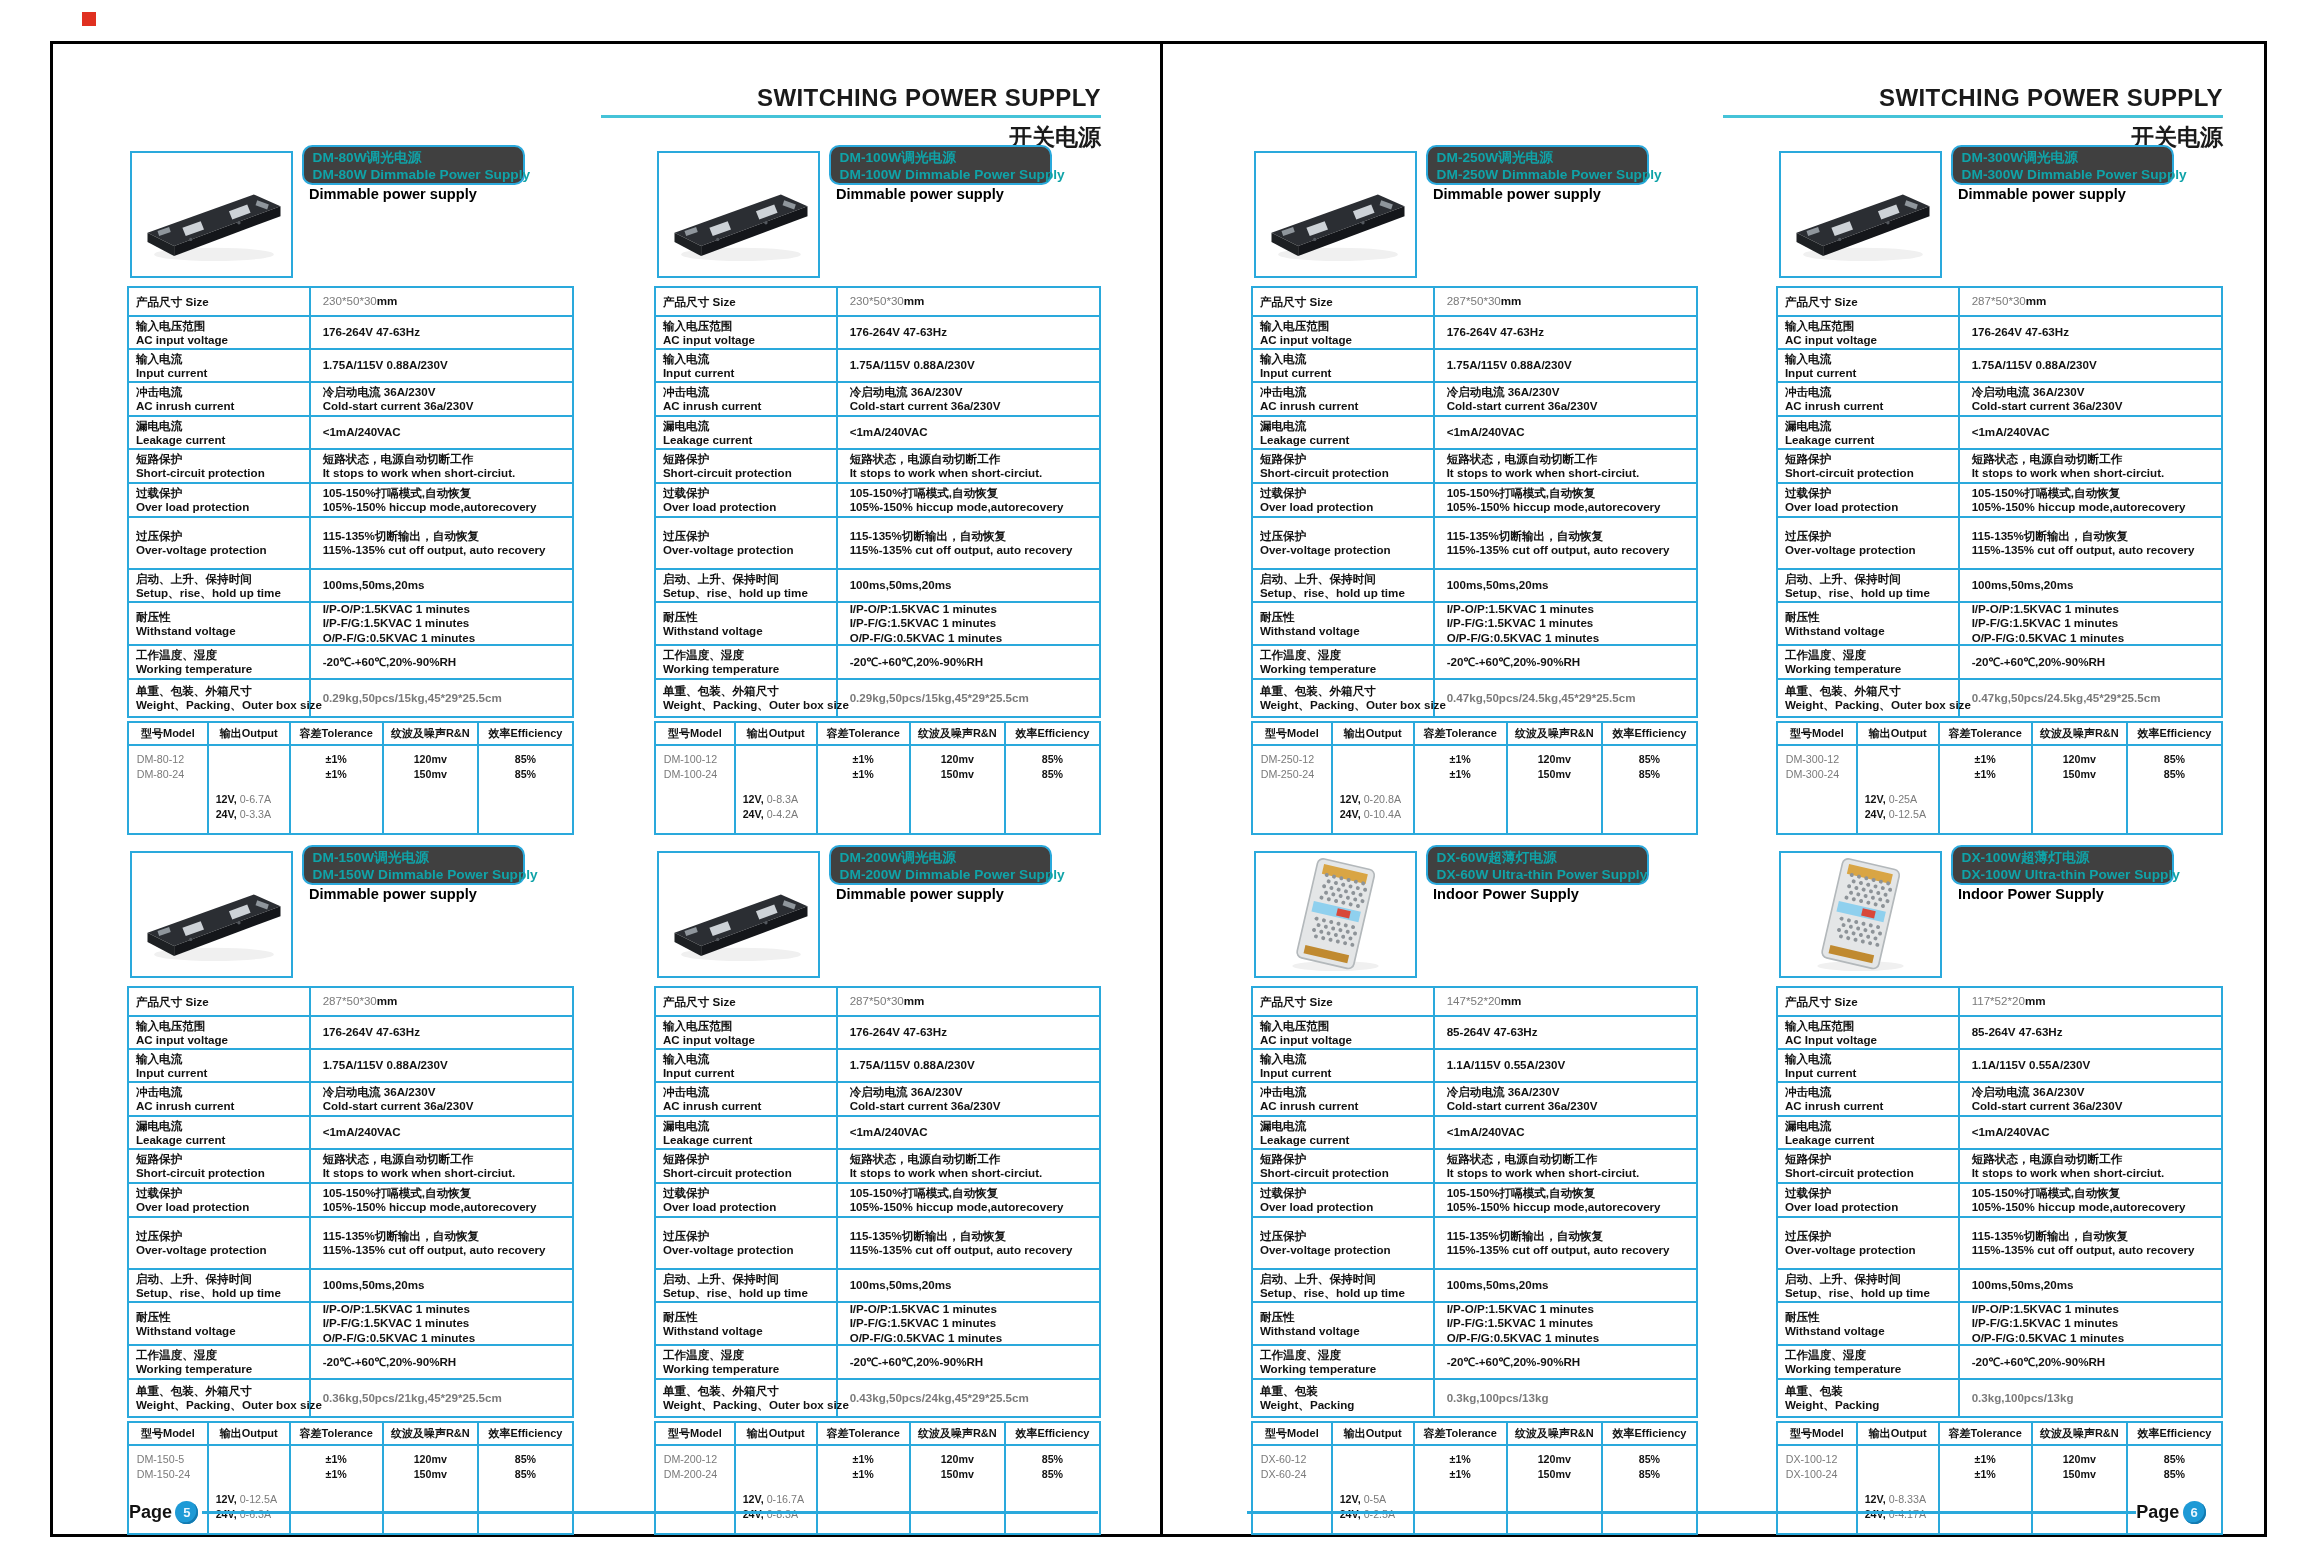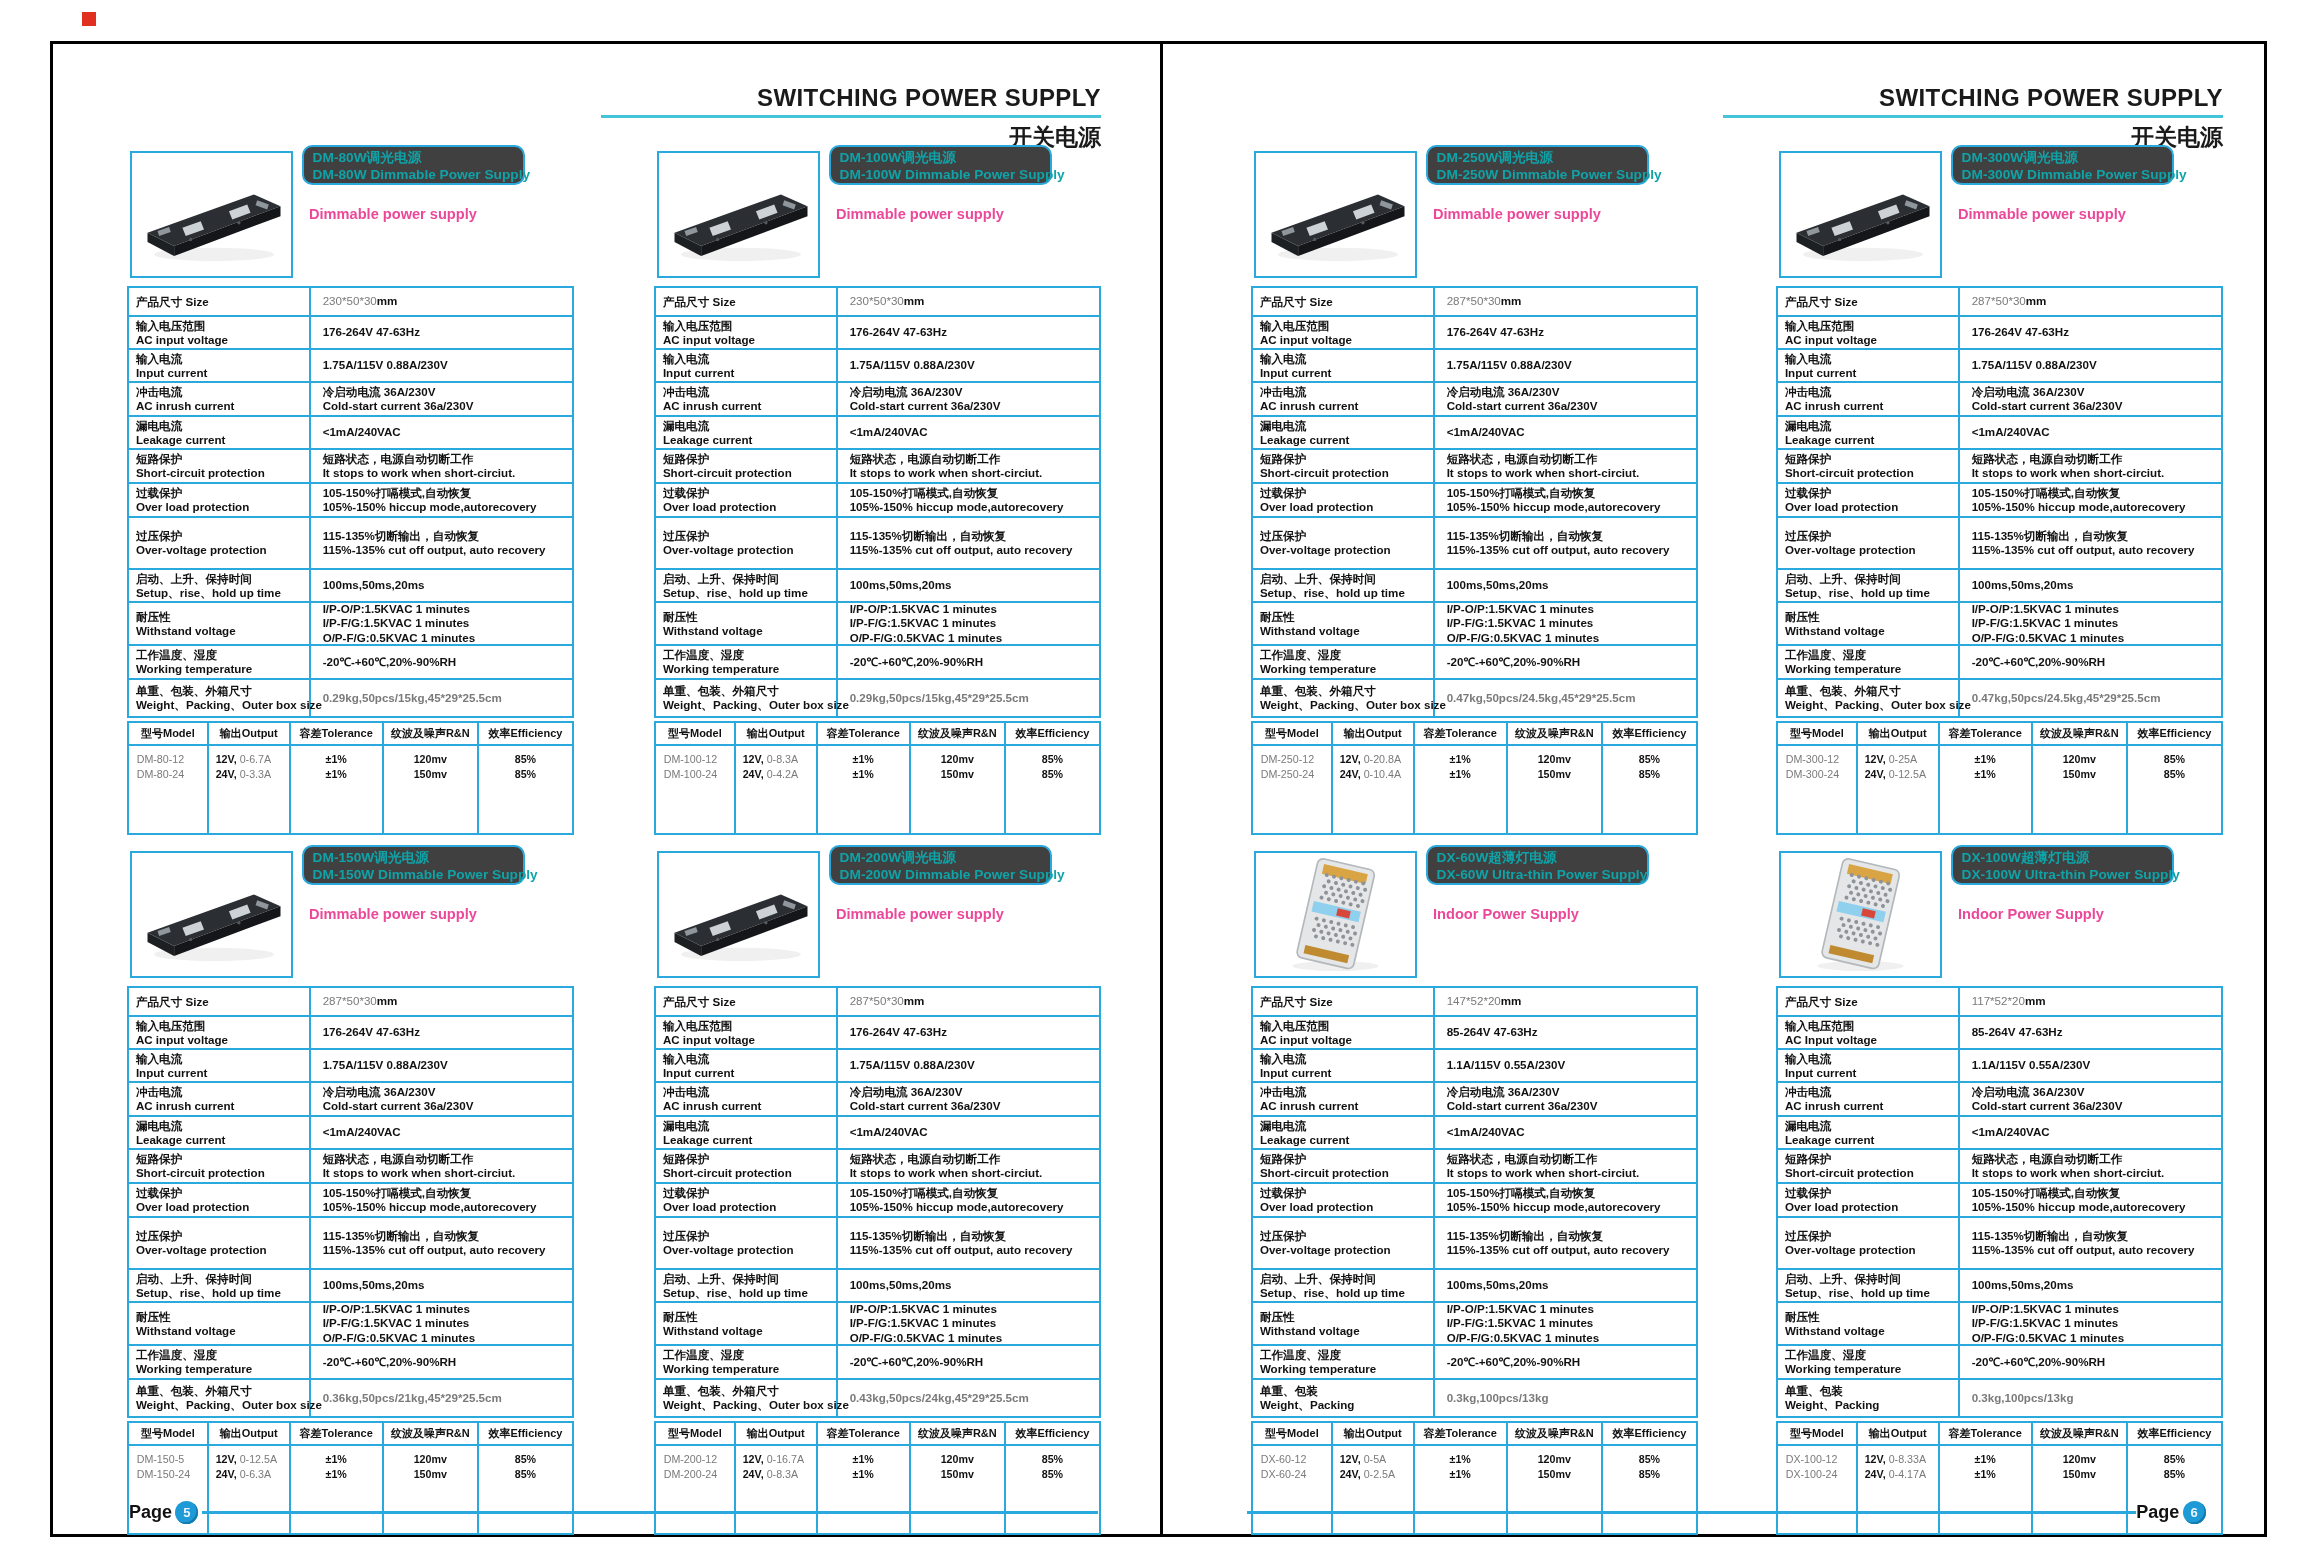--- a/index.html
+++ b/index.html
@@ -25,21 +25,21 @@
   .f-badge { width:23px; height:23px; border-radius:50%; background:#1e9ad6; color:#eaf6ff; font-size:13px; font-weight:bold; display:flex; align-items:center; justify-content:center; margin:0 3.4px; box-shadow:inset -1.7px -1.7px 0 #137ab0; }
   .f-line { flex:1; height:2.6px; background:#2aa9dc; }
 
   
   .panel { position:absolute; width:447px; }
   .p-top { position:relative; height:144px; }
   .product-box { position:absolute; left:3.4px; top:8.6px; width:163px; height:127px; border:2.6px solid #2aa9dc; background:#fff; }
   .product-box svg { width:100%; height:100%; display:block; }
   .title-box { position:absolute; left:175px; top:3.4px; width:223px; height:40px; border:2.6px solid #2aa9dc; border-radius:10.3px; padding:2.6px 8.6px; background:#404040; }
   .t-cn, .t-en { color:#0fa3a8; font-weight:bold; font-size:13.7px; line-height:1.22; white-space:nowrap; }
-  .subtitle { position:absolute; left:182px; top:64px; font-weight:bold; font-size:14.6px; color:#ec4899; }
+  .subtitle { position:absolute; left:182px; top:44px; font-weight:bold; font-size:14.6px; color:#000000; }
 
   .spec-table { border:2.6px solid #2aa9dc; background:#fff; }
   .spec-row { display:flex; border-bottom:2.6px solid #2aa9dc; }
   .spec-row:last-child { border-bottom:none; }
   .s-label { width:41%; border-right:2.6px solid #2aa9dc; padding:1.7px 3.4px 1.7px 6.9px; display:flex; flex-direction:column; justify-content:center; }
   .s-value { flex:1; padding:1.7px 3.4px 1.7px 12px; display:flex; flex-direction:column; justify-content:center; }
   .s-label div { font-weight:bold; font-size:11.6px; line-height:1.2; white-space:nowrap; }
   .s-value div { font-weight:bold; font-size:11.6px; line-height:1.22; white-space:nowrap; }
   .spec-row:nth-child(1){height:29px} .spec-row:nth-child(2){height:33px}
   .spec-row:nth-child(3){height:33px} .spec-row:nth-child(4){height:34px}
@@ -50,21 +50,21 @@
   .muted { color:#7a7a7a; font-weight:normal; }
 
   .model-table { margin-top:3.4px; border:2.6px solid #2aa9dc; display:flex; height:114px; background:#fff; }
   .m-col { border-right:2.6px solid #2aa9dc; display:flex; flex-direction:column; }
   .m-col:last-child { border-right:none; }
   .m-col.c0 { width:18%; } .m-col.c1 { width:18.5%; } .m-col.c2 { width:21%; }
   .m-col.c3 { width:21.5%; } .m-col.c4 { width:21%; }
   .m-head { height:23px; border-bottom:2.6px solid #2aa9dc; font-weight:bold; font-size:11px; display:flex; align-items:center; justify-content:center; white-space:nowrap; }
   .m-body { flex:1; padding-top:6px; text-align:center; }
   .c0 .m-body { text-align:left; padding-left:7.7px; }
-  .c1 .m-body { text-align:left; padding-left:6.9px; }
+  .c1 .m-body { text-align:left; padding-left:6.9px;margin-top:40px; }
   .m-line { font-size:10.7px; line-height:1.4; font-weight:bold; white-space:nowrap; }
   .m-line.code { color:#7a7a7a; font-weight:normal; }
 </style>
 </head>
 <body>
 
 <div class="spread">
   <div class="corner-mark"></div>
   <div class="outer-frame"></div>
   <div class="center-divider"></div>

